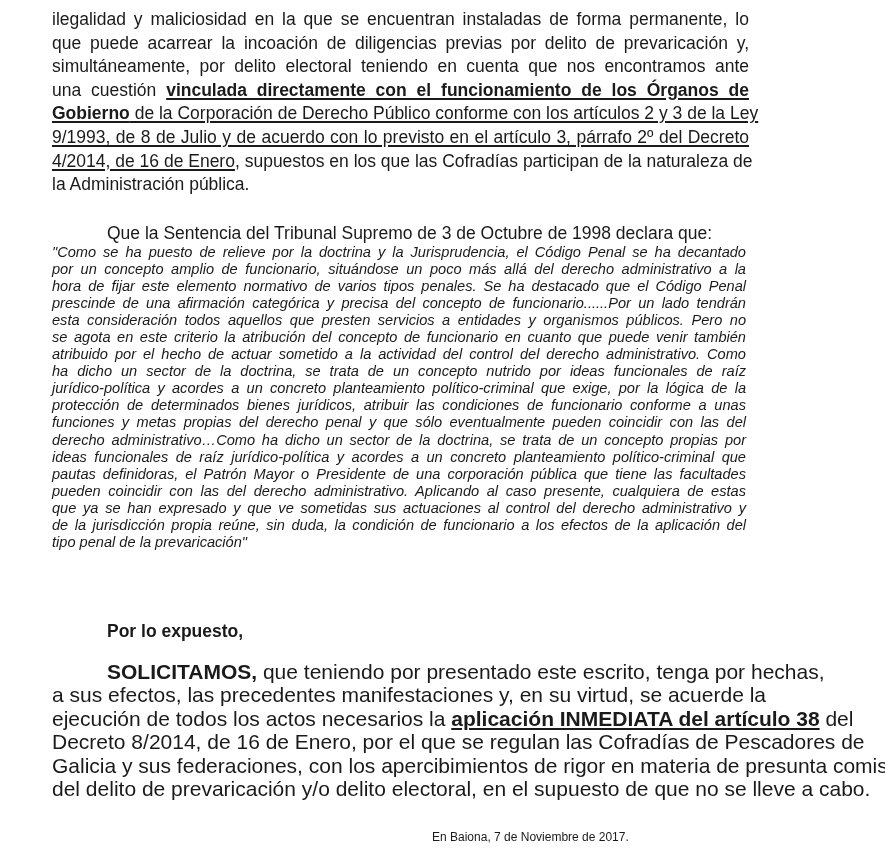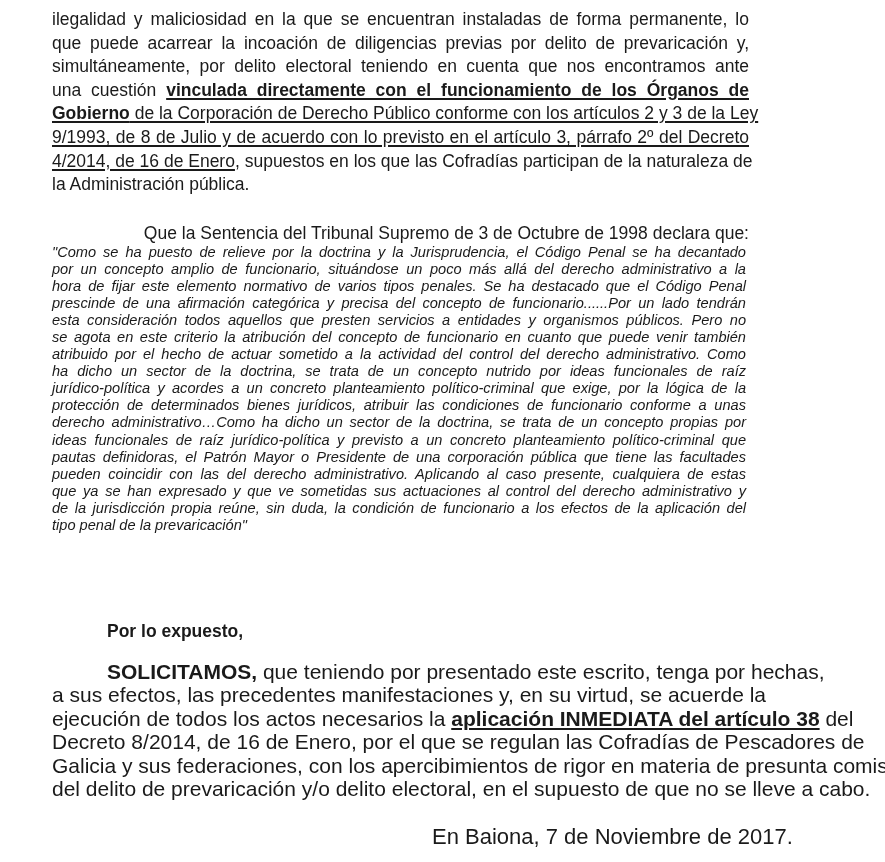--- a/index.html
+++ b/index.html
@@ -9,26 +9,26 @@
     font-family: "Liberation Sans", sans-serif;
     position: relative;
   }
   .page { position: absolute; left: 0; top: 0; width: 885px; height: 862px; }
   .para { position: absolute; left: 52px; width: 697px; font-size: 17.5px; line-height: 23.6px; text-align: justify; }
   .p1 { top: 8px; }
   .line { display: block; text-align: justify; text-align-last: justify; white-space: nowrap; }
   .line.last { text-align-last: left; }
   .u { text-decoration: underline; text-decoration-thickness: 1.5px; text-underline-offset: 2px; }
   .b { font-weight: bold; }
-  .intro { position: absolute; top: 222px; left: 107px; width: 642px; font-size: 17.5px; line-height: 22px; text-align: right; }
+  .intro { position: absolute; top: 222px; left: 107px; width: 642px; font-size: 17.5px; line-height: 22px; text-align: left; }
   .quote { position: absolute; top: 244px; left: 52px; width: 694px; font-size: 14.6px; line-height: 17.05px; font-style: italic; }
   .por { position: absolute; top: 620px; left: 107px; font-size: 17.5px; line-height: 22px; font-weight: bold; }
   .sol { position: absolute; top: 660px; left: 52px; width: 697px; font-size: 21px; line-height: 23.4px; }
   .sol .first { padding-left: 55px; }
-  .date { position: absolute; top: 826px; left: 432px; font-size: 22px; line-height: 22px; }
+  .date { position: absolute; top: 826px; left: 432px; font-size: 12px; line-height: 22px; }
 </style>
 </head>
 <body>
 
 <div class="page">
   <div class="para p1" id="p1">
       <span class="line"><span>ilegalidad y maliciosidad en la que se encuentran instaladas de forma permanente, lo</span></span>
       <span class="line"><span>que puede acarrear la incoación de diligencias previas por delito de prevaricación y,</span></span>
       <span class="line"><span>simultáneamente, por delito electoral teniendo en cuenta que nos encontramos ante</span></span>
       <span class="line"><span>una cuestión </span><span class="b u">vinculada directamente con el funcionamiento de los Órganos de</span></span>
@@ -44,22 +44,23 @@
       <span class="line">"Como se ha puesto de relieve por la doctrina y la Jurisprudencia, el Código Penal se ha decantado</span>
       <span class="line">por un concepto amplio de funcionario, situándose un poco más allá del derecho administrativo a la</span>
       <span class="line">hora de fijar este elemento normativo de varios tipos penales. Se ha destacado que el Código Penal</span>
       <span class="line">prescinde de una afirmación categórica y precisa del concepto de funcionario......Por un lado tendrán</span>
       <span class="line">esta consideración todos aquellos que presten servicios a entidades y organismos públicos. Pero no</span>
       <span class="line">se agota en este criterio la atribución del concepto de funcionario en cuanto que puede venir también</span>
       <span class="line">atribuido por el hecho de actuar sometido a la actividad del control del derecho administrativo. Como</span>
       <span class="line">ha dicho un sector de la doctrina, se trata de un  concepto nutrido por ideas funcionales de raíz</span>
       <span class="line">jurídico-política y acordes a un concreto planteamiento político-criminal que exige, por la lógica de la</span>
       <span class="line">protección de determinados bienes jurídicos, atribuir las condiciones de funcionario conforme a unas</span>
+      <span class="line">funciones y metas propias del derecho penal y que sólo eventualmente pueden coincidir con las del</span>
       <span class="line">derecho administrativo…Como ha dicho un sector de la doctrina, se trata de un concepto propias por</span>
-      <span class="line">ideas funcionales de raíz jurídico-política y previsto a un concreto planteamiento político-criminal que</span>
+      <span class="line">ideas funcionales de raíz jurídico-política y acordes a un concreto planteamiento político-criminal que</span>
       <span class="line">pautas definidoras, el Patrón Mayor o Presidente de una corporación pública que tiene las facultades</span>
       <span class="line">pueden coincidir con las del derecho administrativo. Aplicando al caso presente, cualquiera de estas</span>
       <span class="line">que ya se han expresado y que ve sometidas sus actuaciones al control del derecho administrativo y</span>
       <span class="line">de la jurisdicción propia reúne, sin duda, la condición de funcionario a los efectos de la aplicación del</span>
       <span class="line last">tipo penal de la prevaricación"</span>
     </div>
 
   <div class="por">Por lo expuesto,</div>
 
   <div class="para sol" id="sol">

